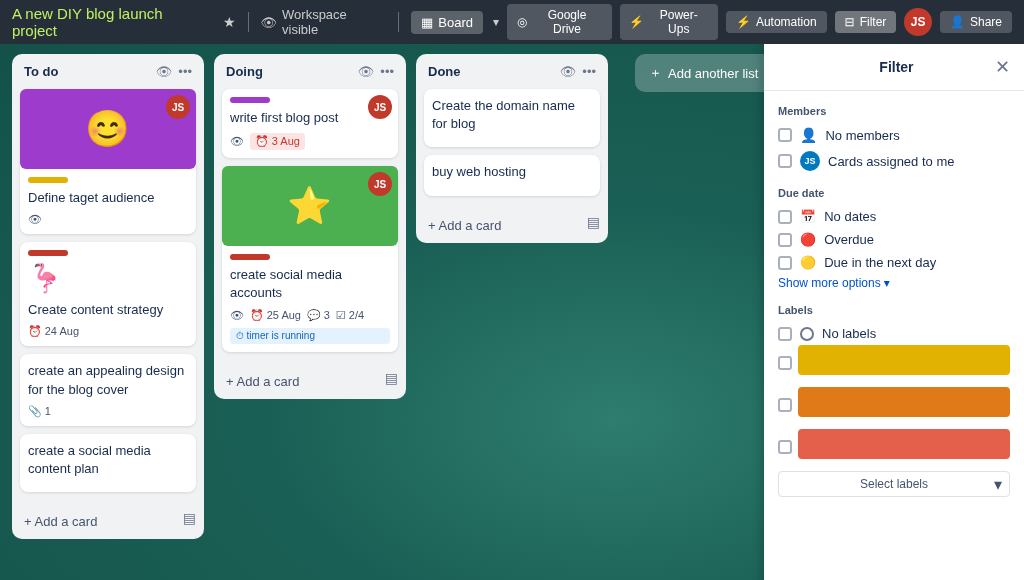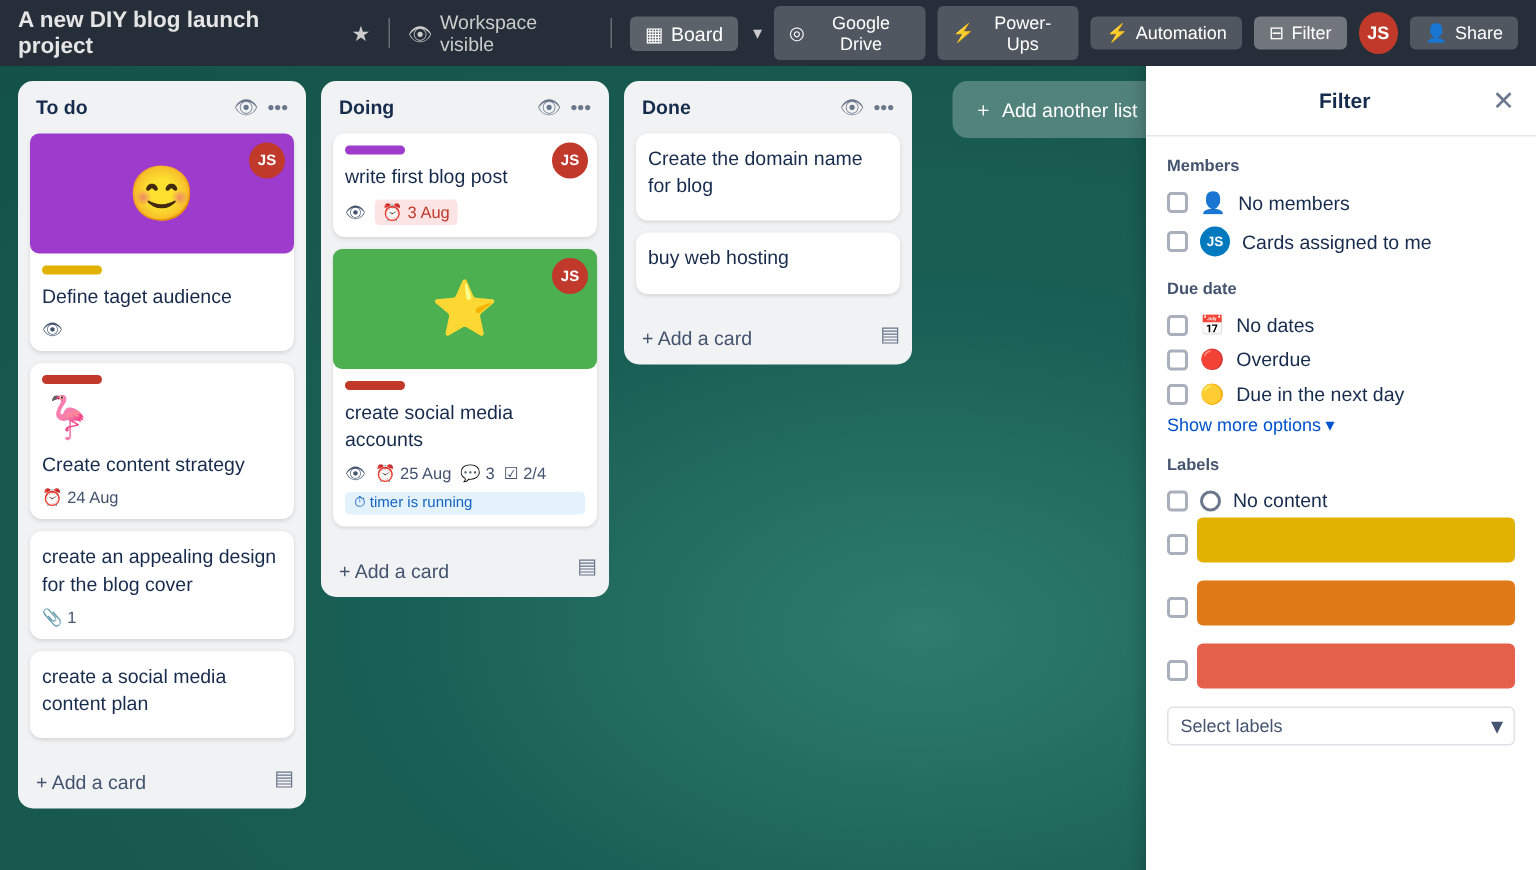--- a/index.html
+++ b/index.html
@@ -11,23 +11,23 @@
       backdrop-filter: blur(4px);
       height: 44px;
       display: flex;
       align-items: center;
       padding: 0 12px;
       gap: 8px;
       position: relative;
       z-index: 10;
     }
     .header-title {
-      color: #e5e5e5;
+      color: #bef264;
       font-size: 15px;
-      font-weight: 700;
+      font-weight: 400;
       margin-right: 4px;
     }
     .header-star { color: #ccc; font-size: 14px; cursor: pointer; }
     .header-sep { width: 1px; height: 20px; background: rgba(255,255,255,0.3); margin: 0 4px; }
     .header-workspace {
       display: flex; align-items: center; gap: 5px;
       color: #ccc; font-size: 13px; cursor: pointer;
     }
     .btn-board {
       background: rgba(255,255,255,0.25);
@@ -261,21 +261,21 @@
     .select-labels {
       width: 100%;
       border: 1px solid #dfe1e6;
       border-radius: 4px;
       padding: 5px 8px;
       font-size: 12px;
       color: #44546f;
       cursor: pointer;
       background: #fff;
       appearance: none;
-      display: flex; align-items: center; justify-content: space-between;
+      display: flex; align-items: center; justify-content: space-between; text-align: center;
     }
     .select-wrap { position: relative; }
     .select-wrap::after {
       content: '▾';
       position: absolute; right: 8px; top: 50%; transform: translateY(-50%);
       color: #44546f; pointer-events: none;
     }
   </style>
 </head>
 <body>
@@ -477,21 +477,21 @@
           <span>Show more options</span>
           <span>▾</span>
         </button>
       </div>
 
       <div class="filter-section">
         <div class="filter-section-title">Labels</div>
         <div class="filter-option">
           <div class="filter-checkbox"></div>
           <span style="width:14px;height:14px;border-radius:50%;border:2px solid #6b778c;display:inline-block;"></span>
-          <span class="filter-option-text">No content</span>
+          <span class="filter-option-text">No labels</span>
         </div>
         <div style="display:flex;align-items:center;gap:6px;margin-bottom:6px;">
           <div class="filter-checkbox"></div>
           <div class="label-swatch yellow" style="flex:1;"></div>
         </div>
         <div style="display:flex;align-items:center;gap:6px;margin-bottom:6px;">
           <div class="filter-checkbox"></div>
           <div class="label-swatch orange" style="flex:1;"></div>
         </div>
         <div style="display:flex;align-items:center;gap:6px;margin-bottom:6px;">

